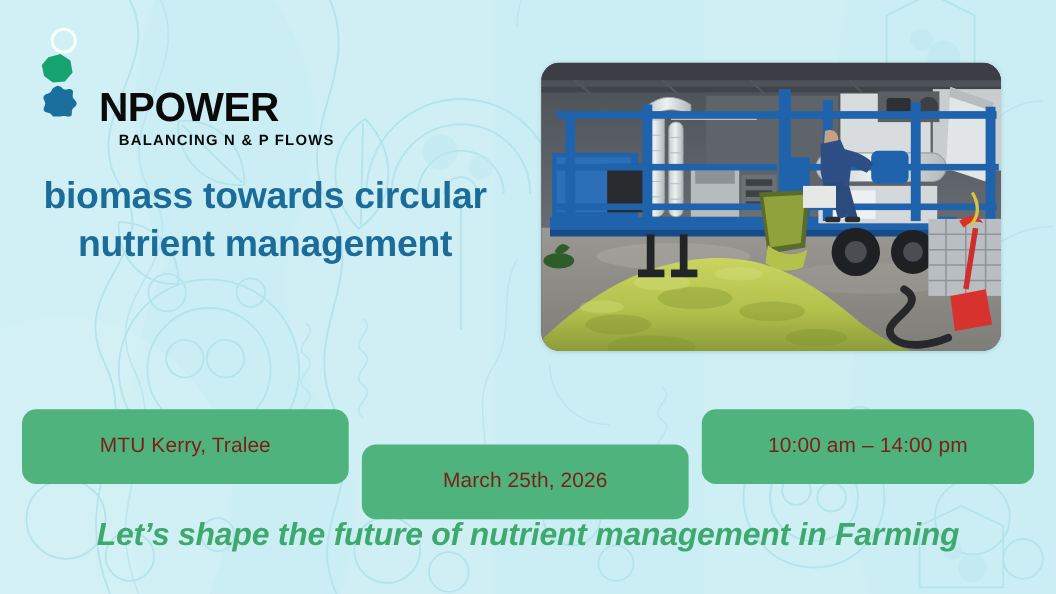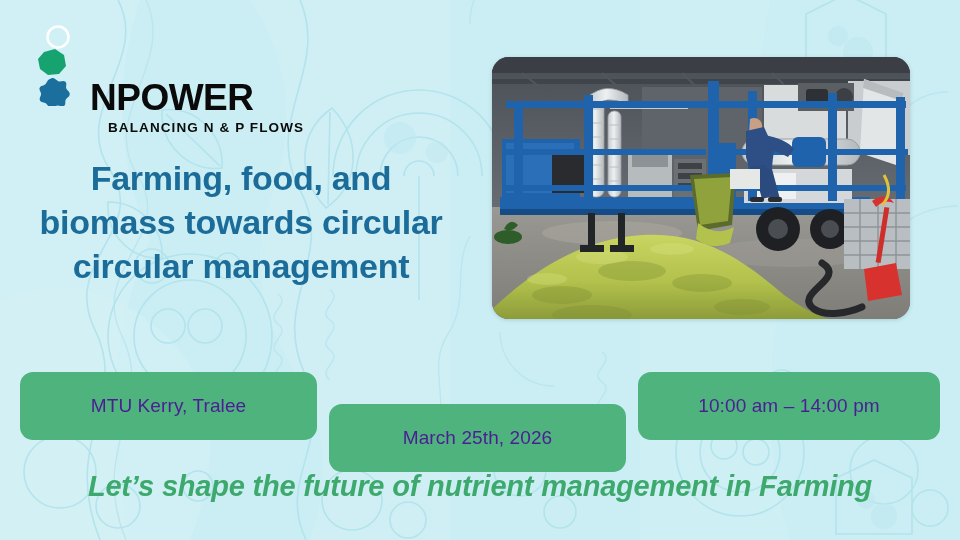--- a/index.html
+++ b/index.html
@@ -74,21 +74,21 @@
   
   #chip-row {
     position:absolute; left:20px; top:372px;
     width:920px; height:68px;
     display:flex; gap:12px;
   }
   .chip {
     height:68px;
     border-radius:13px;
     background:#4eb37d;
-    color:#4c1d95;
+    color:#7f1d1d;
     display:flex; align-items:center; justify-content:center;
     font-size:19px;
     letter-spacing:0.1px;
     font-family:"Liberation Sans", sans-serif;
   }
   .chip.c0 { width:297px; }
   .chip.c1 { width:297px;margin-top:32px; }
   .chip.c2 { width:302px; }
 
   
@@ -220,23 +220,22 @@
                c -2 -1.4 -4.8 -.5 -6 -2.9 c -1.2 -2.4 1.1 -4 1.1 -6.4 c 0 -2.4 -2.4 -4 -1.4 -6.4
                c 1 -2.4 3.9 -1.9 5.7 -3.5 c 1.8 -1.6 1.9 -4.5 4.6 -5.2 Z" fill="#1a6f9c"></path>
     </svg>
     <div id="logo-text-wrap">
       <div id="logo-wordmark">NPOWER</div>
       <div id="logo-tagline">BALANCING N &amp; P FLOWS</div>
     </div>
   </div>
 
   <h1 id="headline">
-    <span class="ln">Farming, food, and</span>
     <span class="ln">biomass towards circular</span>
-    <span class="ln">circular management</span>
+    <span class="ln">nutrient management</span>
   </h1>
 
   <div id="photo-card">
     <svg id="photo-svg" viewBox="0 0 418 262" xmlns="http://www.w3.org/2000/svg" aria-hidden="true">
       <defs>
         <linearGradient id="gSky" x1="0" y1="0" x2="0" y2="1">
           <stop offset="0%" stop-color="#4a4f56"></stop>
           <stop offset="100%" stop-color="#6d7178"></stop>
         </linearGradient>
         <linearGradient id="gGround" x1="0" y1="0" x2="0" y2="1">

